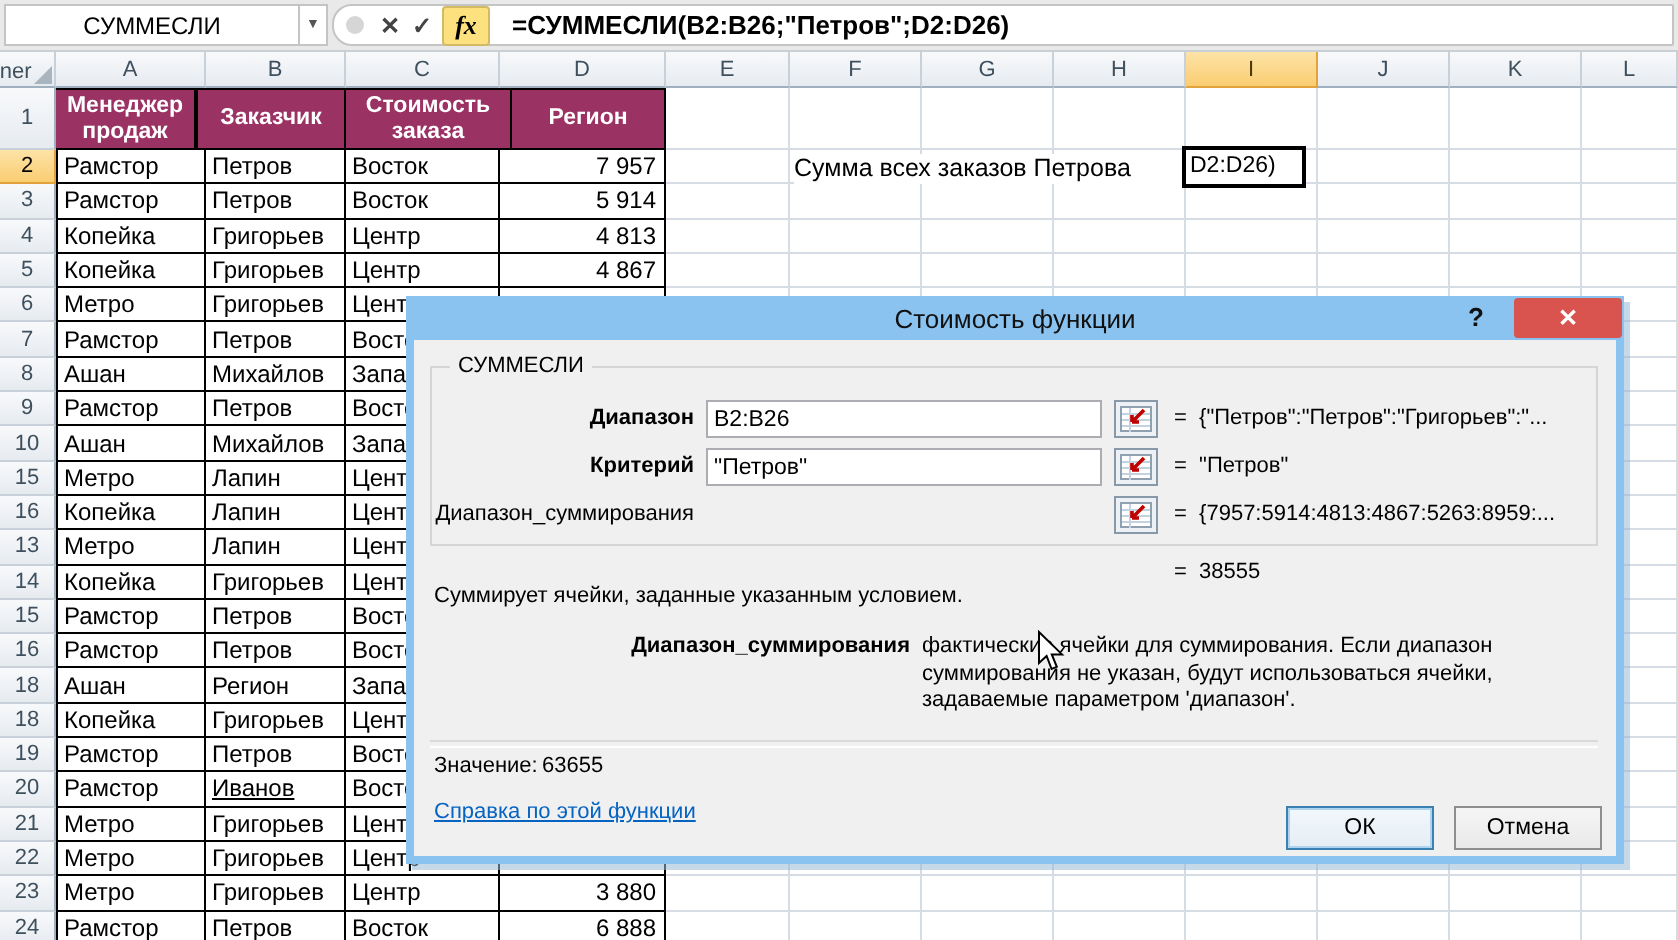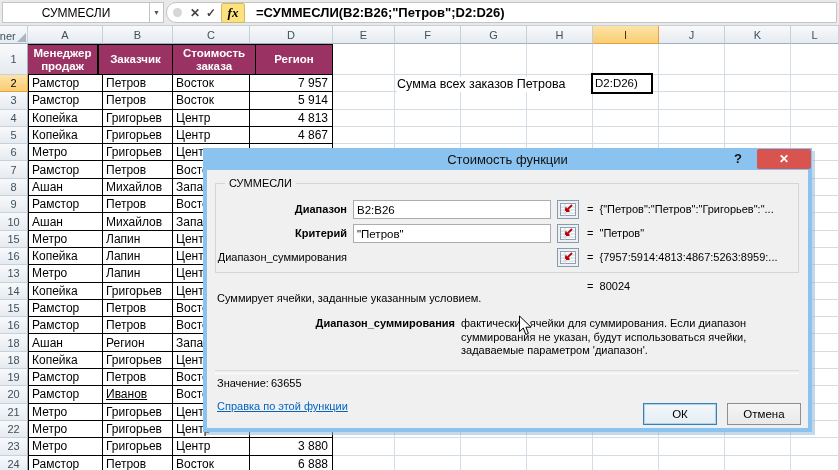--- a/index.html
+++ b/index.html
@@ -538,21 +538,21 @@
       <div class="flabel r3">Диапазон_суммирования</div>
       <button class="fbtn r3">
         <svg width="16" height="13" viewBox="0 0 16 13">
             <rect x="0.5" y="0.5" width="15" height="12" fill="#fff" stroke="#8FA0B0"></rect>
             <path d="M1 4 H15 M1 7 H15 M1 10 H15 M5 1 V13" stroke="#C4D2DF" stroke-width="1"></path>
             <path d="M12 2 L6 8 M6 8 V4.5 M6 8 H9.5" stroke="#C00000" stroke-width="1.8" fill="none"></path>
           </svg>
       </button>
       <div class="fresult r3">=  {7957:5914:4813:4867:5263:8959:...</div>
 
-      <div class="ftotal">=  80024</div>
+      <div class="ftotal">=  38555</div>
       <div class="fdesc">Суммирует ячейки, заданные указанным условием.</div>
       <div class="plabel">Диапазон_суммирования</div>
       <div class="ptext">фактические ячейки для суммирования. Если диапазон суммирования не указан, будут использоваться ячейки, задаваемые параметром 'диапазон'.</div>
       <div class="sep2"></div>
       <div class="vlabel">Значение:</div>
       <div class="vnum">63655</div>
       <div class="hlink">Справка по этой функции</div>
       <button class="btn ok">ОК</button>
       <button class="btn cancel">Отмена</button>
     </div>

